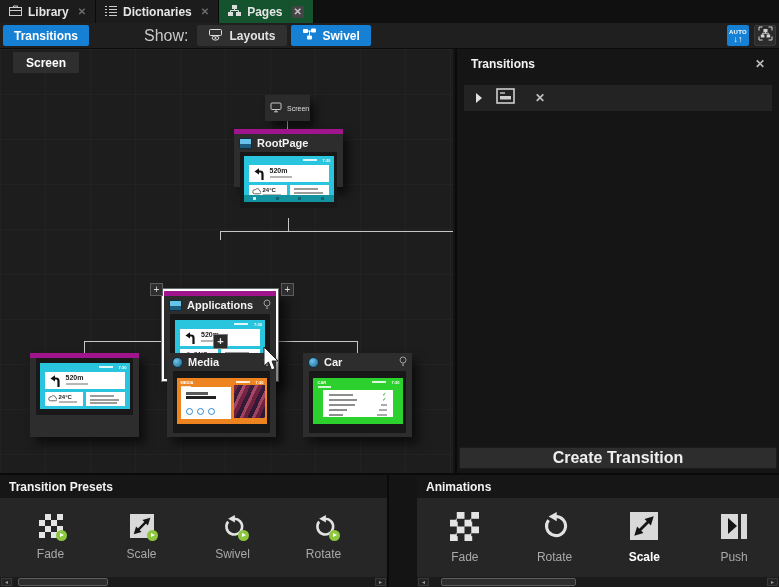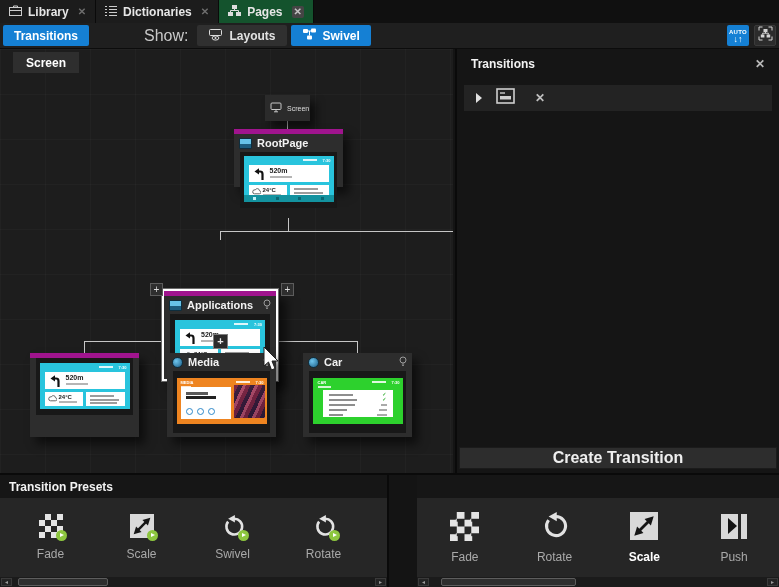--- a/index.html
+++ b/index.html
@@ -489,20 +489,21 @@
       <div class="hscroll">
         <span class="sarrow">◂</span>
         <span class="strack">
             <span class="sthumb" style="left:4px; width:90px;"></span>
           </span>
         <span class="sarrow">▸</span>
       </div>
     </div>
 
     <div class="bpanel rgt">
+      <div class="bp-hdr">Animations</div>
       <div class="bp-body" style="padding-left:3px;">
         <div class="pitem">
           <div class="ibox">
               <div class="icon-fade"></div>
             </div>
           <span class="plabel">Fade</span>
         </div>
         <div class="pitem">
           <div class="ibox">
               <svg width="30" height="30" viewBox="0 0 32 32">

